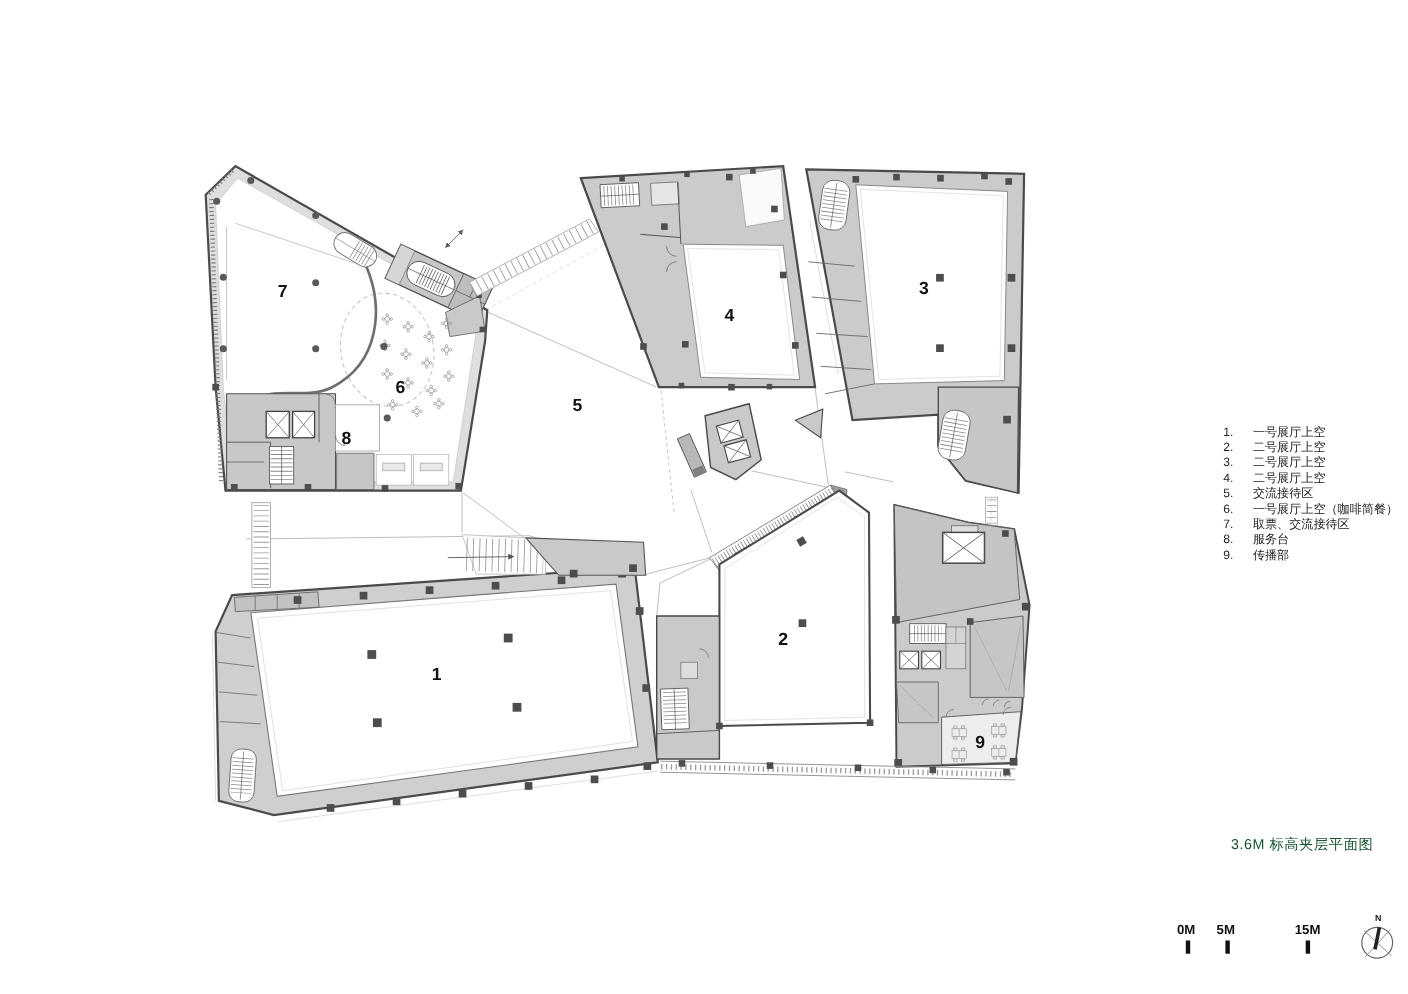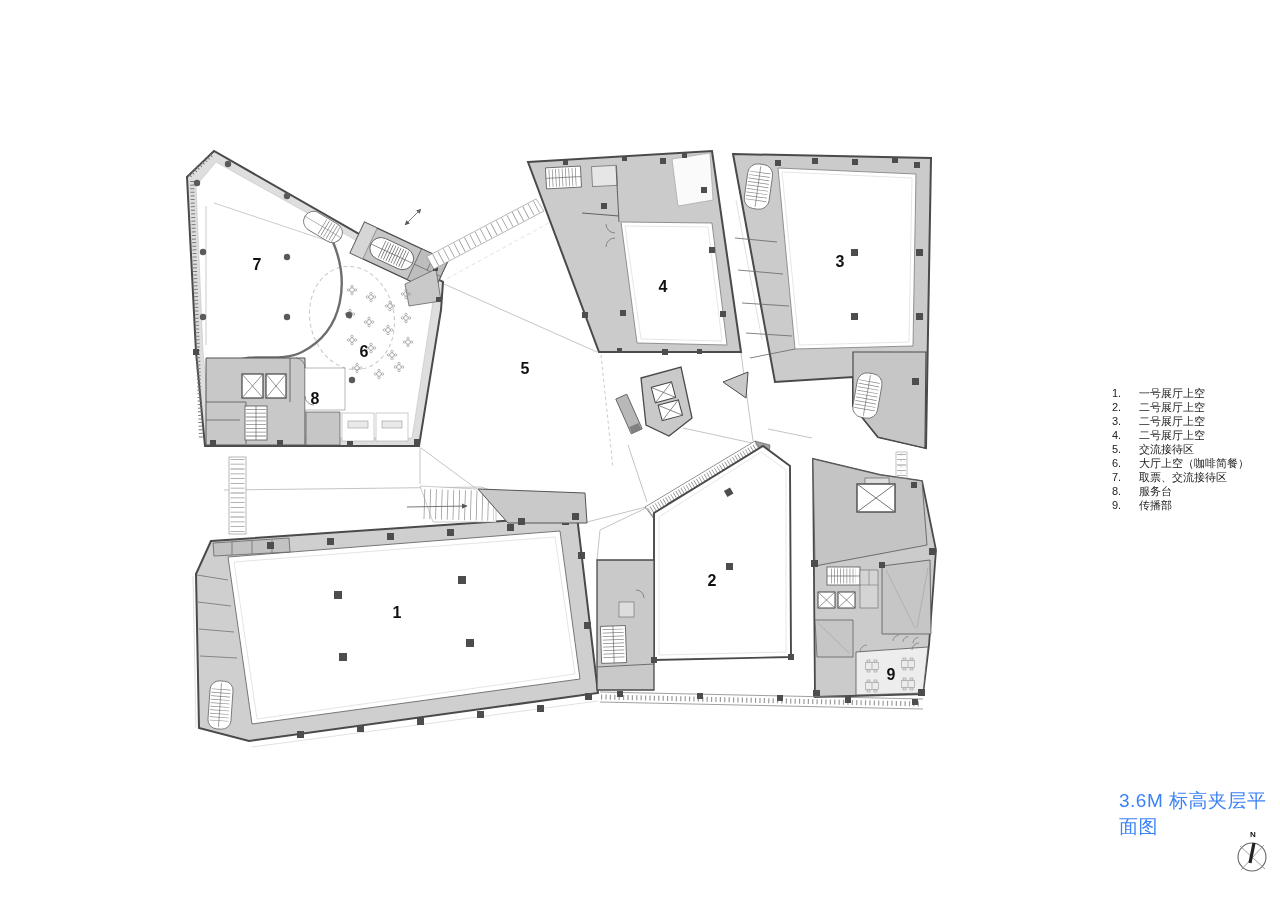--- a/index.html
+++ b/index.html
@@ -3,21 +3,21 @@
 <meta charset="utf-8">
 <style>
   html,body{margin:0;padding:0;background:#fff;}
   .sheet{position:relative;width:1280px;height:904px;background:#fff;overflow:hidden;
          font-family:"Liberation Sans",sans-serif;color:#222;}
   .plan-svg{position:absolute;left:0;top:0;}
   .legend{position:absolute;left:1112px;top:386px;font-size:11px;line-height:14px;color:#222;}
   .lg-row{display:flex;}
   .lg-num{width:27px;flex:0 0 27px;}
   .lg-label{white-space:nowrap;}
-  .plan-title{position:absolute;left:1119px;top:788px;font-size:19px;color:#3b82f6;letter-spacing:.5px;}
+  .plan-title{position:absolute;left:1119px;top:759px;font-size:13px;color:#14532d;letter-spacing:.5px;}
   .scalebar{position:absolute;left:1060px;top:838px;width:160px;height:36px;}
   .sb-item{position:absolute;top:0;}
   .sb-lab{font-size:12px;font-weight:600;color:#111;display:block;}
   .sb-tick{width:3.5px;height:12px;background:#111;margin-top:3px;}
   .north{position:absolute;left:1230px;top:828px;}
   .rl{font:700 16px "Liberation Sans",sans-serif;fill:#111;}
 </style>
 </head>
 <body>
 
@@ -451,38 +451,52 @@
   <div class="lg-row">
         <span class="lg-num">4.</span>
         <span class="lg-label">二号展厅上空</span>
       </div>
   <div class="lg-row">
         <span class="lg-num">5.</span>
         <span class="lg-label">交流接待区</span>
       </div>
   <div class="lg-row">
         <span class="lg-num">6.</span>
-        <span class="lg-label">大厅上空（咖啡简餐）</span>
+        <span class="lg-label">一号展厅上空（咖啡简餐）</span>
       </div>
   <div class="lg-row">
         <span class="lg-num">7.</span>
         <span class="lg-label">取票、交流接待区</span>
       </div>
   <div class="lg-row">
         <span class="lg-num">8.</span>
         <span class="lg-label">服务台</span>
       </div>
   <div class="lg-row">
         <span class="lg-num">9.</span>
         <span class="lg-label">传播部</span>
       </div>
 </div>
 
 <div class="plan-title">3.6M 标高夹层平面图</div>
 
+<div class="scalebar">
+  <div class="sb-item" style="left:10px">
+    <span class="sb-lab">0M</span>
+    <div class="sb-tick" style="margin-left:8px"></div>
+  </div>
+  <div class="sb-item" style="left:46px">
+    <span class="sb-lab">5M</span>
+    <div class="sb-tick" style="margin-left:8px"></div>
+  </div>
+  <div class="sb-item" style="left:117px">
+    <span class="sb-lab">15M</span>
+    <div class="sb-tick" style="margin-left:10px"></div>
+  </div>
+</div>
 
 <svg class="north" width="46" height="50" viewBox="0 0 46 50">
   <circle cx="22" cy="29" r="14" fill="none" stroke="#666" stroke-width="1.1"></circle>
   <line x1="10" y1="18" x2="35" y2="41" stroke="#888" stroke-width="0.8"></line>
   <line x1="11" y1="42" x2="34" y2="17" stroke="#888" stroke-width="0.8"></line>
   <line x1="20" y1="35" x2="24" y2="15" stroke="#222" stroke-width="3.2"></line>
   <text x="23" y="9" text-anchor="middle" font-size="8" font-weight="700" fill="#111">N</text>
 </svg>
 
 </div>

